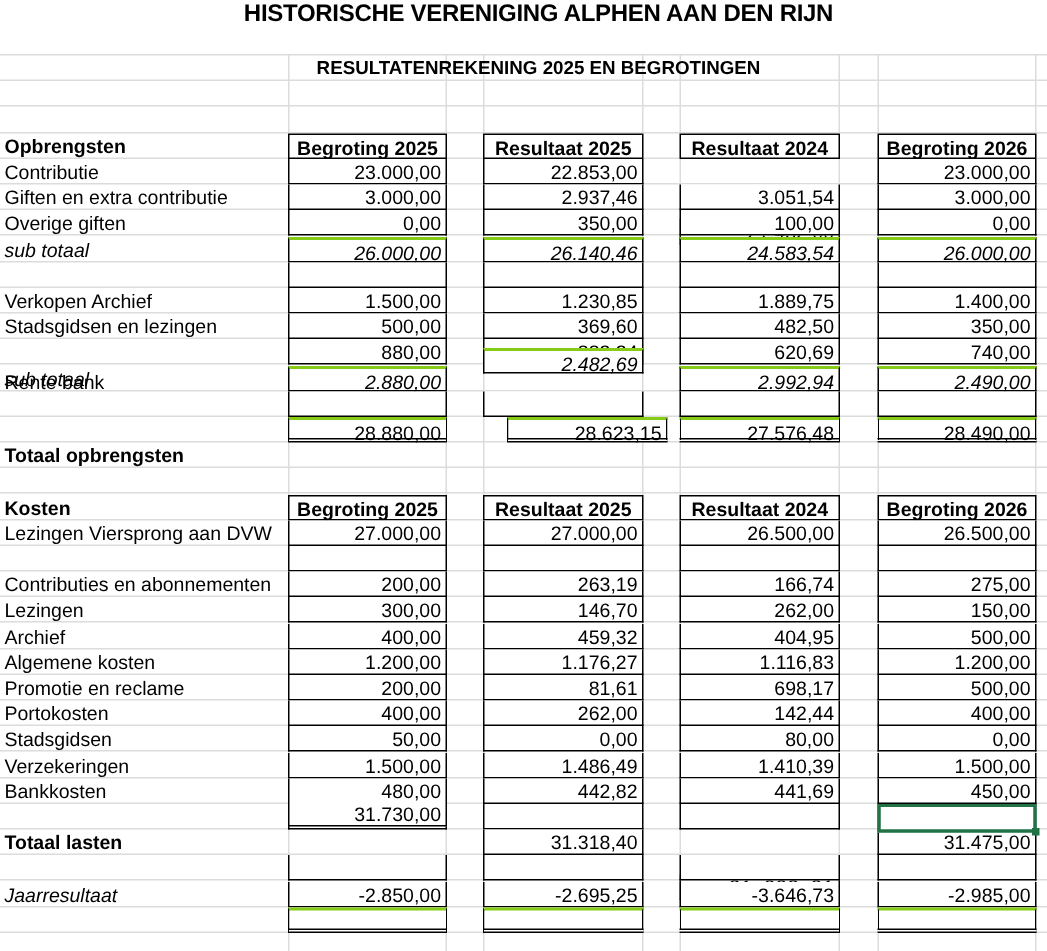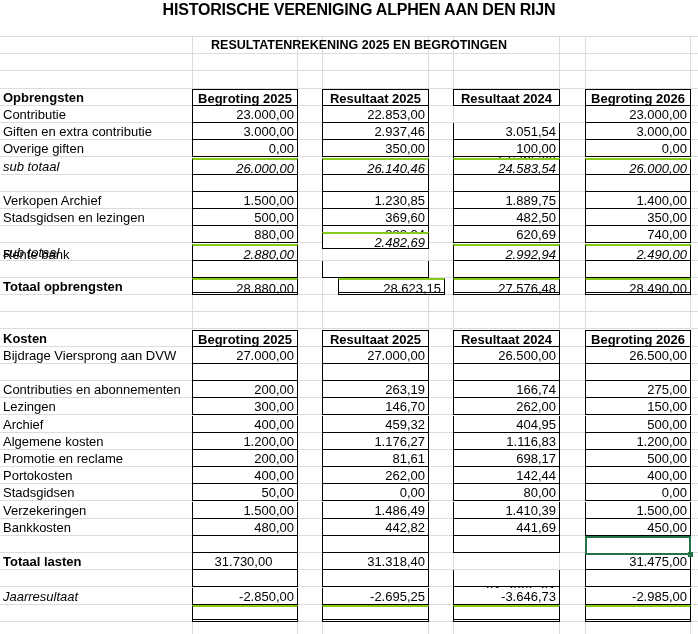--- a/index.html
+++ b/index.html
@@ -124,31 +124,31 @@
     <div class="cell c4 " style="top: 226px;">740,00</div>
     <div class="lbl ital" style="top: 244px;">sub totaal</div>
     <div class="cell c1 ital thick-top" style="top: 244px;">2.880,00</div>
     <div class="cell c2 ital thick-top" style="top: 232px;">2.482,69</div>
     <div class="cell c3 ital thick-top" style="top: 244px;">2.992,94</div>
     <div class="cell c4 ital thick-top" style="top: 244px;">2.490,00</div>
     <div class="cell c1 " style="top: 261px;"></div>
     <div class="cell c2 " style="top: 261px;"></div>
     <div class="cell c3 " style="top: 261px;"></div>
     <div class="cell c4 " style="top: 261px;"></div>
-    <div class="lbl bold" style="top: 278px;">Totaal opbrengsten</div>
+    <div class="lbl bold" style="top: 295px;">Totaal opbrengsten</div>
     <div class="cell c1 thick-top dbl-bottom" style="top: 278px;">28.880,00</div>
     <div class="cell c2 thick-top dbl-bottom" style="top: 278px; margin-left: 16px;">28.623,15</div>
     <div class="cell c3 thick-top dbl-bottom" style="top: 278px;">27.576,48</div>
     <div class="cell c4 thick-top dbl-bottom" style="top: 278px;">28.490,00</div>
     <div class="lbl bold" style="top: 330px;">Kosten</div>
     <div class="cell c1 hdr" style="top: 330px;">Begroting 2025</div>
     <div class="cell c2 hdr" style="top: 330px;">Resultaat 2025</div>
     <div class="cell c3 hdr" style="top: 330px;">Resultaat 2024</div>
     <div class="cell c4 hdr" style="top: 330px;">Begroting 2026</div>
-    <div class="lbl " style="top: 347px;">Bijdrage Viersprong aan DVW</div>
+    <div class="lbl " style="top: 347px;">Lezingen Viersprong aan DVW</div>
     <div class="cell c1 " style="top: 347px;">27.000,00</div>
     <div class="cell c2 " style="top: 347px;">27.000,00</div>
     <div class="cell c3 " style="top: 347px;">26.500,00</div>
     <div class="cell c4 " style="top: 347px;">26.500,00</div>
     <div class="cell c1 " style="top: 364px;"></div>
     <div class="cell c2 " style="top: 364px;"></div>
     <div class="cell c3 " style="top: 364px;"></div>
     <div class="cell c4 " style="top: 364px;"></div>
     <div class="lbl " style="top: 381px;">Contributies en abonnementen</div>
     <div class="cell c1 " style="top: 381px;">200,00</div>
@@ -193,21 +193,21 @@
     <div class="lbl " style="top: 519px;">Bankkosten</div>
     <div class="cell c1 " style="top: 519px;">480,00</div>
     <div class="cell c2 " style="top: 519px;">442,82</div>
     <div class="cell c3 " style="top: 519px;">441,69</div>
     <div class="cell c4 " style="top: 519px;">450,00</div>
     <div class="cell c1 " style="top: 536px;"></div>
     <div class="cell c2 " style="top: 536px;"></div>
     <div class="cell c3 " style="top: 536px;"></div>
     <div class="cell c4 " style="top: 536px;"></div>
     <div class="lbl bold" style="top: 553px;">Totaal lasten</div>
-    <div class="cell c1 " style="top: 553px; text-align: center;">31.730,00</div>
+    <div class="cell c1 " style="top: 534px;">31.730,00</div>
     <div class="cell c2 " style="top: 553px;">31.318,40</div>
     <div class="cell c3 " style="top: 583px; font-family: Liberation Mono, monospace;">31.223,21</div>
     <div class="cell c4 " style="top: 553px;">31.475,00</div>
     <div class="cell c1 " style="top: 570px;"></div>
     <div class="cell c2 " style="top: 570px;"></div>
     <div class="cell c3 " style="top: 570px;"></div>
     <div class="cell c4 " style="top: 570px;"></div>
     <div class="lbl ital" style="top: 588px;">Jaarresultaat</div>
     <div class="cell c1 " style="top: 588px;">-2.850,00</div>
     <div class="cell c2 " style="top: 588px;">-2.695,25</div>

